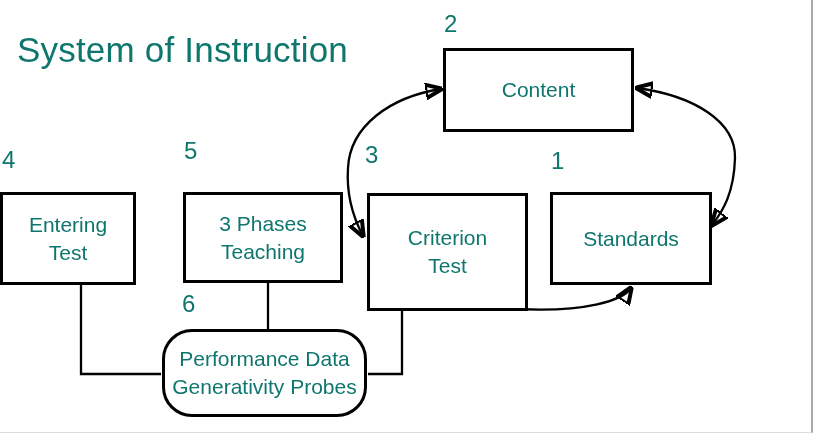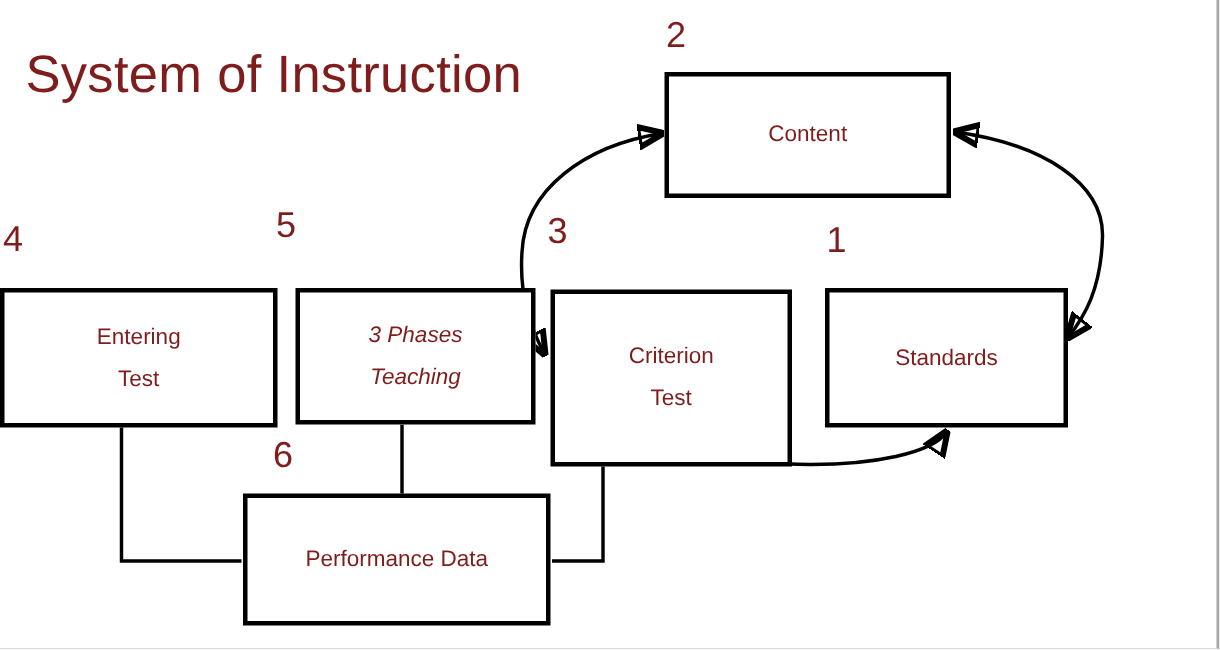--- a/index.html
+++ b/index.html
@@ -10,21 +10,21 @@
   #stage {
     position: relative;
     width: 813px;
     height: 433px;
     background: #ffffff;
     border-right: 2px solid #a8a8a8;
     border-bottom: 1px solid #dcdcdc;
     box-sizing: border-box;
     overflow: hidden;
     font-family: "Liberation Sans", sans-serif;
-    color: #7f1d1d;
+    color: #0f766e;
   }
   #connector-layer {
     position: absolute;
     left: 0;
     top: 0;
     width: 813px;
     height: 433px;
   }
   #connector-layer path {
     stroke: #000000;
@@ -42,35 +42,35 @@
   .node-box {
     position: absolute;
     box-sizing: border-box;
     border: 3px solid #000000;
     background: #ffffff;
     display: flex;
     flex-direction: column;
     align-items: center;
     justify-content: center;
     text-align: center;
-    font-size: 15px;
+    font-size: 21px;
     line-height: 28px;
     white-space: nowrap;
   }
   .node-number {
     position: absolute;
     font-size: 24px;
     line-height: 24px;
   }
   #box-content   { left: 443px; top: 48px;  width: 191px; height: 84px; }
-  #box-entering  { left: 0px;   top: 192px; width: 185px; height: 93px; }
-  #box-phases    { left: 197px; top: 192px; width: 160px; height: 91px; font-style: italic; }
+  #box-entering  { left: 0px;   top: 192px; width: 136px; height: 93px; }
+  #box-phases    { left: 183px; top: 192px; width: 160px; height: 91px; }
   #box-criterion { left: 367px; top: 193px; width: 161px; height: 118px; }
   #box-goals     { left: 550px; top: 192px; width: 162px; height: 93px; }
-  #box-performance { left: 162px; top: 329px; width: 205px; height: 88px; }
+  #box-performance { left: 162px; top: 329px; width: 205px; height: 88px; border-radius: 30px; }
 
   #num-1 { left: 551px; top: 149px; }
   #num-2 { left: 444px; top: 12px; }
   #num-3 { left: 365px; top: 143px; }
   #num-4 { left: 2px;   top: 148px; }
   #num-5 { left: 184px; top: 139px; }
   #num-6 { left: 182px; top: 292px; }
 </style>
 </head>
 <body>
@@ -123,15 +123,16 @@
   </div>
 
   <div class="node-number" id="num-1">1</div>
   <div class="node-box" id="box-goals">
     <span>Standards</span>
   </div>
 
   <div class="node-number" id="num-6">6</div>
   <div class="node-box" id="box-performance">
     <span>Performance Data</span>
+    <span>Generativity Probes</span>
   </div>
 
 </div>
 
 </body></html>

